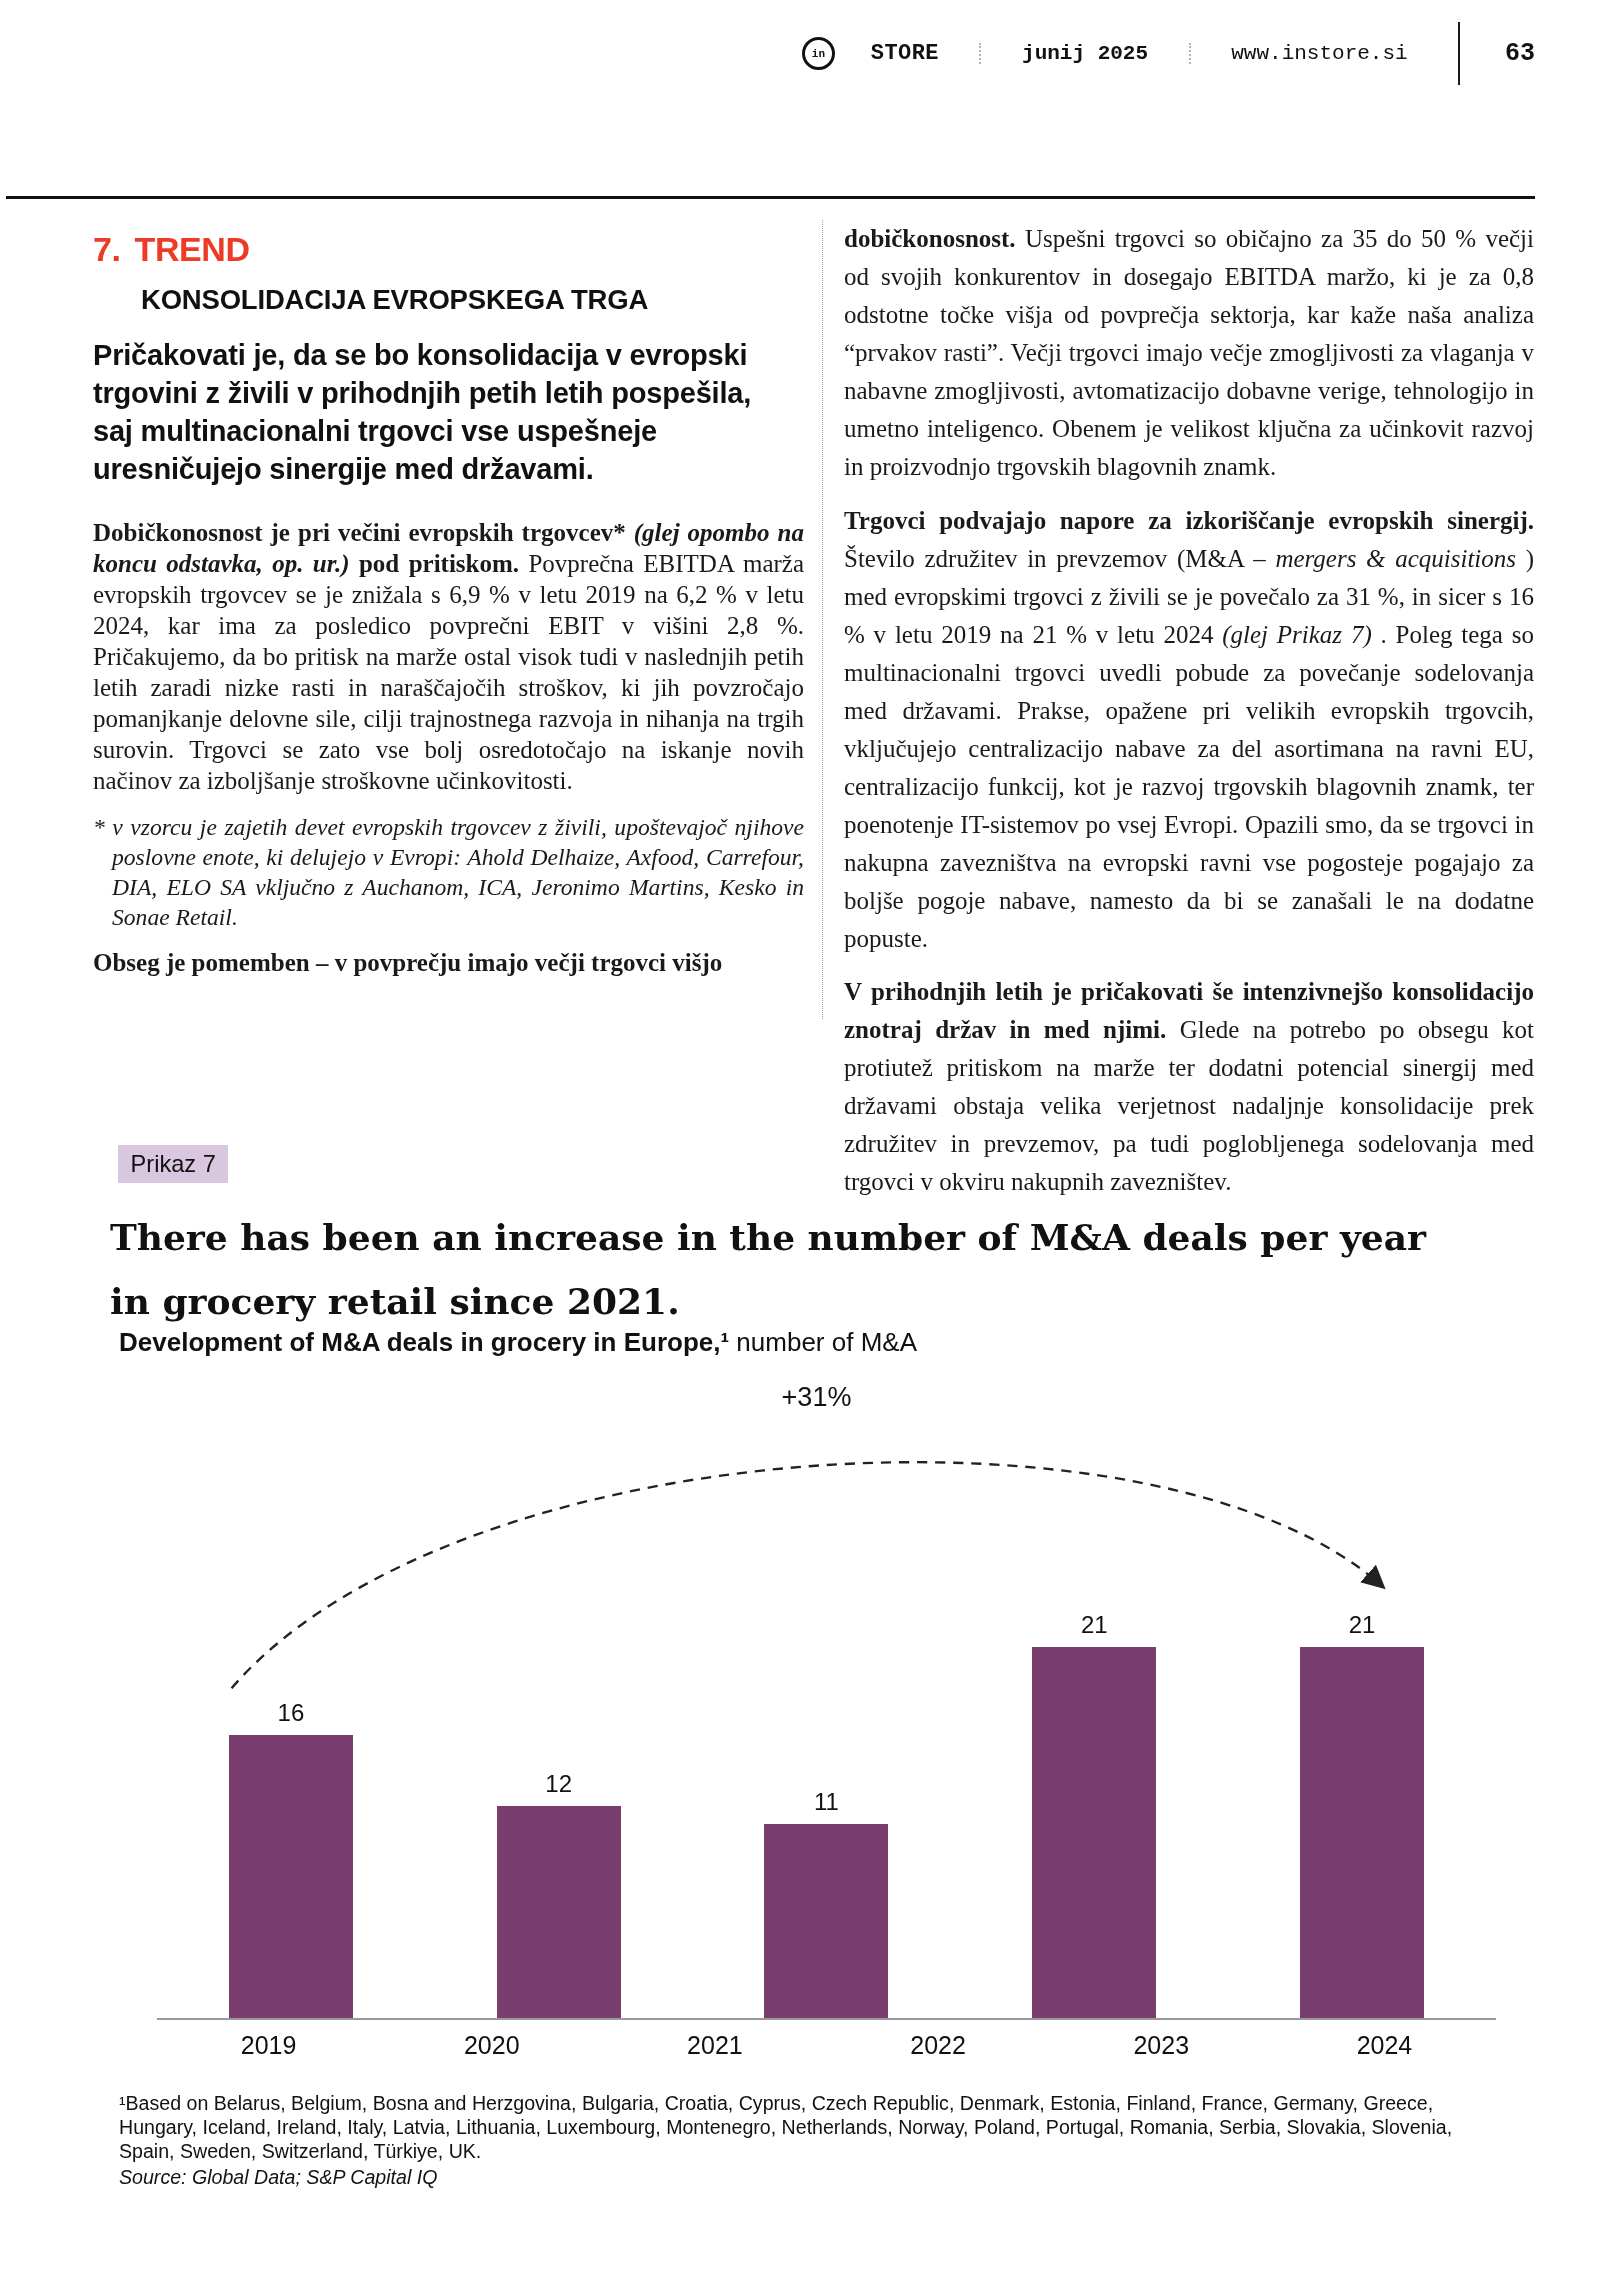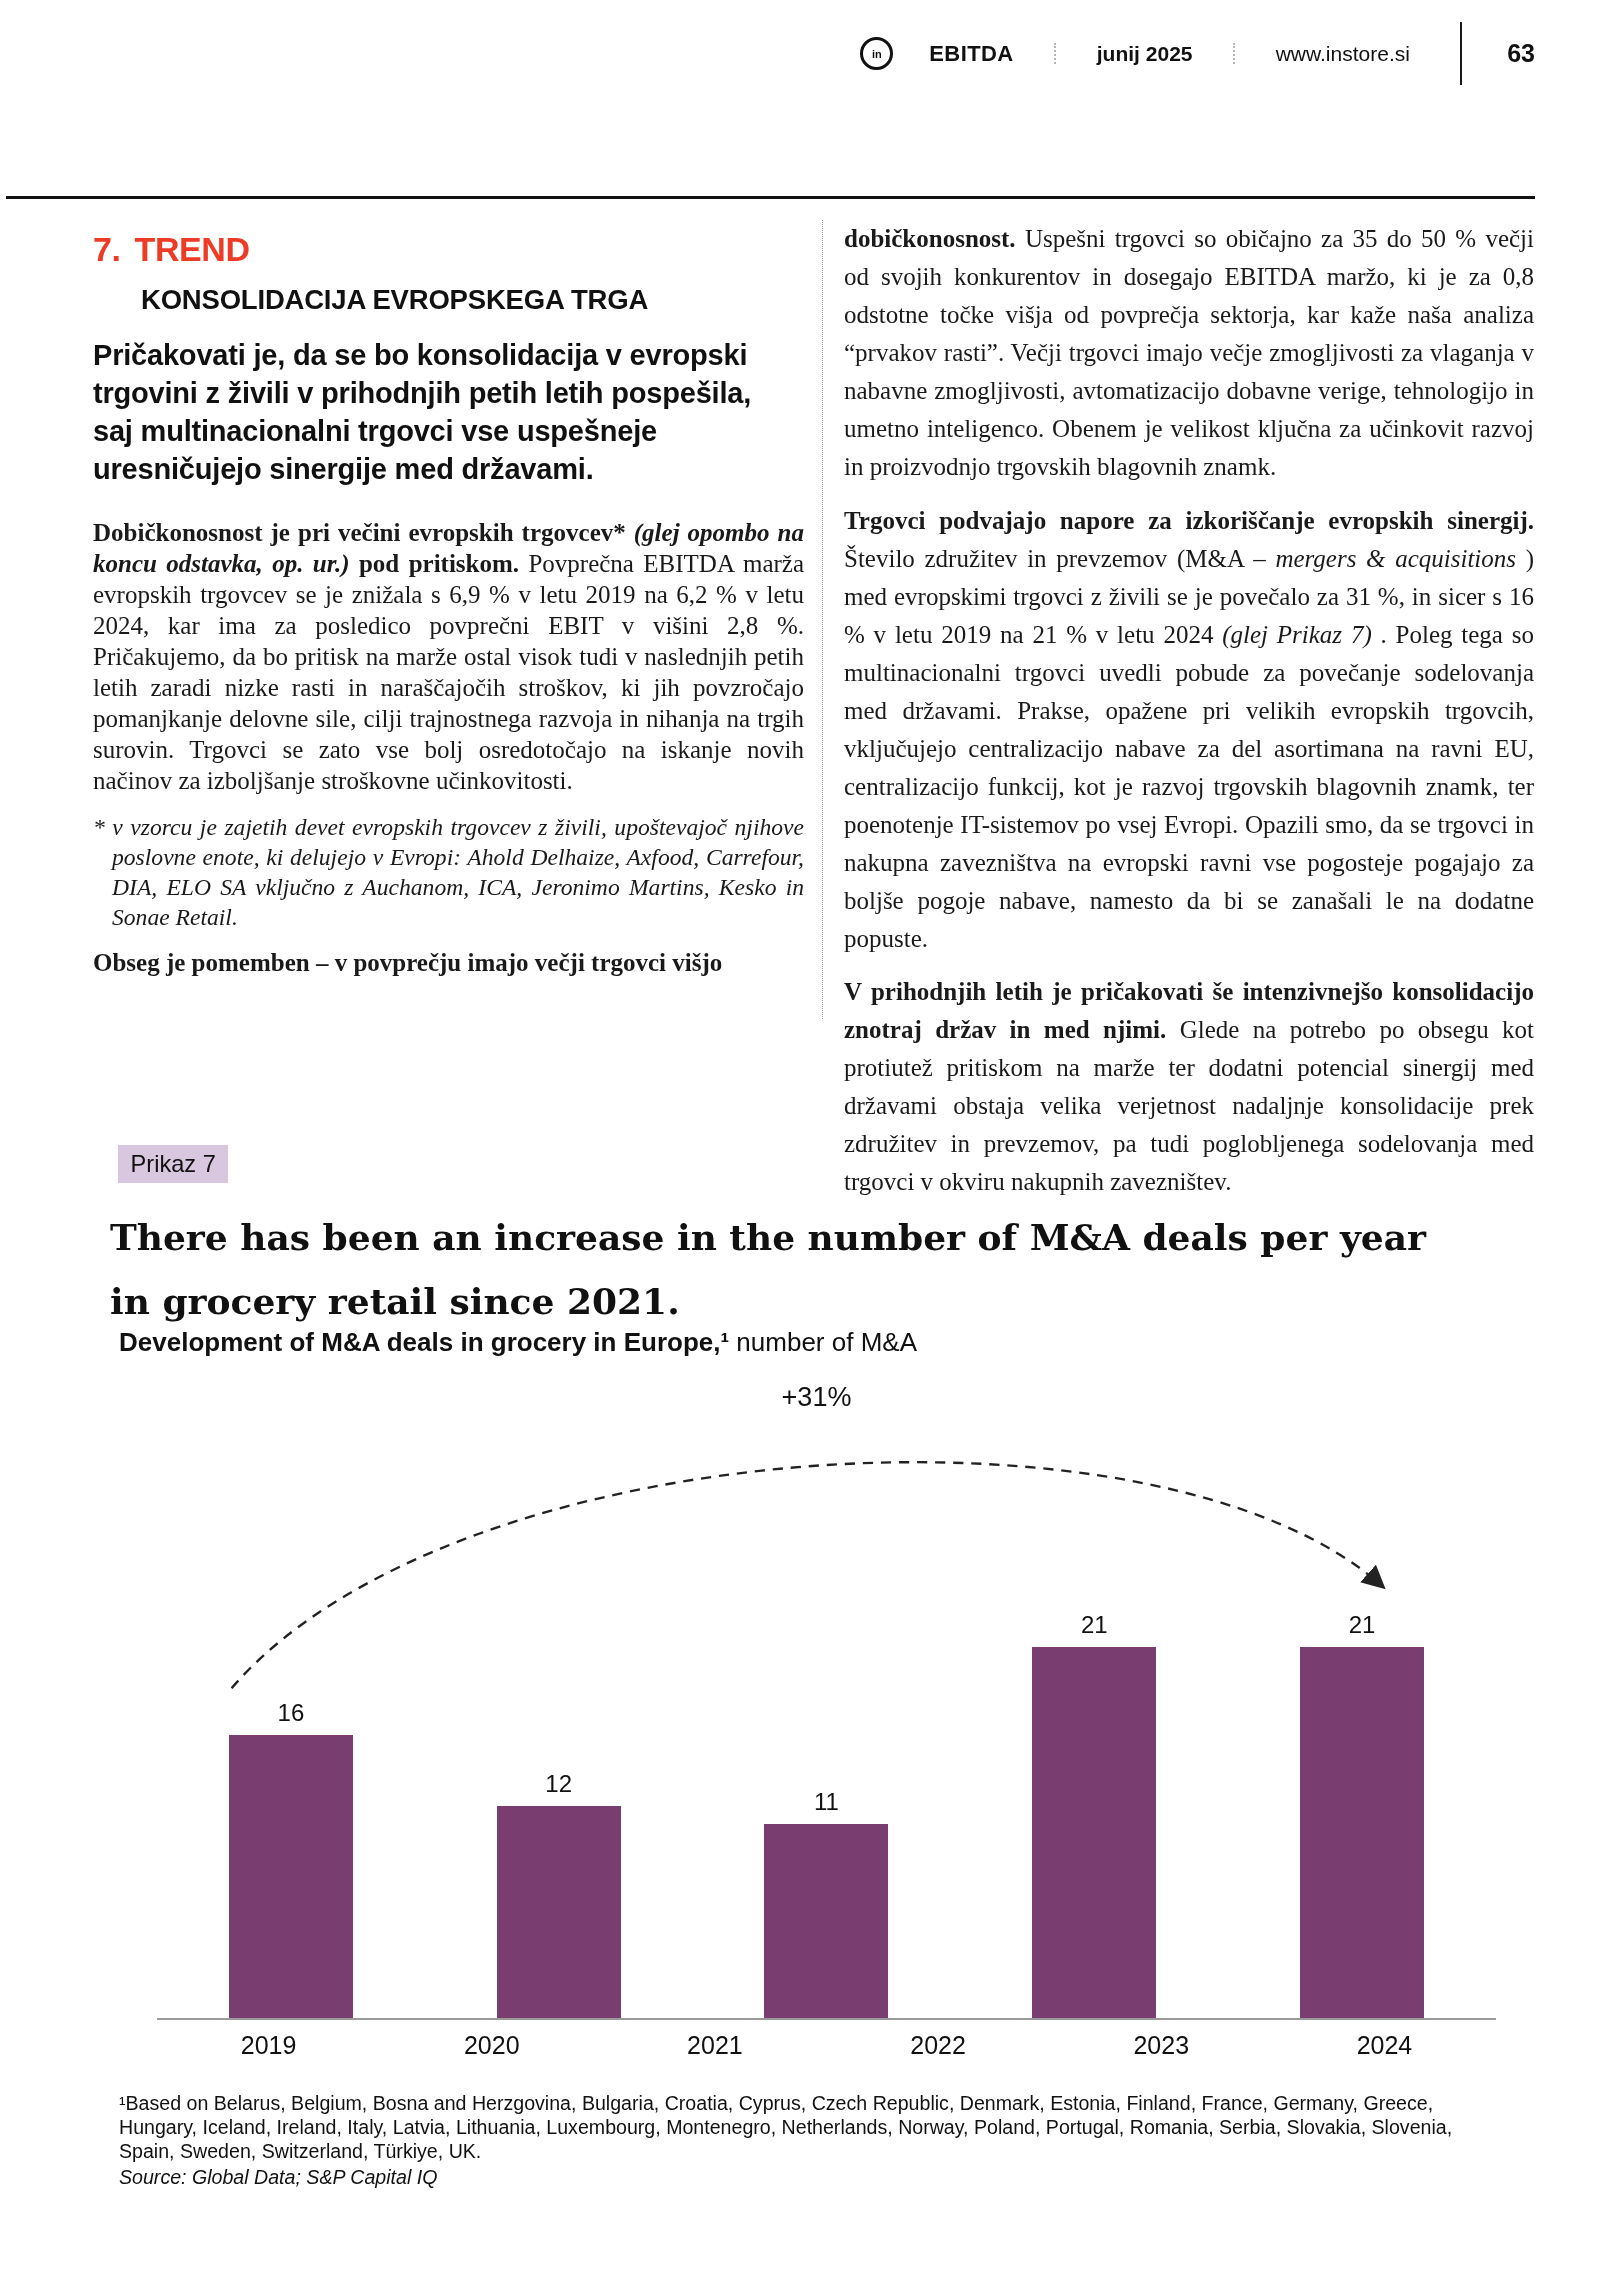--- a/index.html
+++ b/index.html
@@ -1,21 +1,21 @@
 <!DOCTYPE html>
 <html style="font-size:12.6px"><head>
 <meta charset="utf-8">
 <style>
   html,body{margin:0;padding:0;background:#ffffff;}
   .page{position:relative;width:1623px;height:2295px;background:#ffffff;
         font-family:"Liberation Serif",serif;color:#1a1a1a;overflow:hidden;margin:0 auto;}
 
   
   .header{position:absolute;top:22px;right:88px;height:63px;display:flex;align-items:center;
-          font-family:Liberation Sans, sans-serif;gap:28px;}
+          font-family:Liberation Mono, monospace;gap:28px;}
   .logo-circle{width:27px;height:27px;border:3.1px solid #111;border-radius:50%;
                display:flex;align-items:center;justify-content:center;
                font-size:11px;font-weight:bold;color:#111;margin-right:7.9px;}
   .logo-word{font-weight:bold;font-size:22px;letter-spacing:0.4px;color:#111;}
   .hdr-sep{height:20.4px;border-left:2.4px dotted #b5b5b5;margin:0 12.6px;}
   .hdr-issue{font-weight:bold;font-size:21px;color:#111;text-align:right;}
   .hdr-url{font-size:21px;color:#111;}
   .pageno-rule{height:63px;border-left:2.4px solid #1a1a1a;margin-left:22px;}
   .pageno{font-size:25px;font-weight:bold;margin-left:17.3px;color:#111;}
 
@@ -68,21 +68,21 @@
              font-family:"Liberation Sans",sans-serif;font-size:19.6px;line-height:24px;color:#111;}
   .fig-source{margin-top:2.4px;font-style:italic;}
 </style>
 </head>
 <body>
 
 <div class="page">
 
   <div class="header">
     <span class="logo-circle">in</span>
-    <span class="logo-word">EBITDA</span>
+    <span class="logo-word">STORE</span>
     <span class="hdr-sep"></span>
     <span class="hdr-issue">junij 2025</span>
     <span class="hdr-sep"></span>
     <span class="hdr-url">www.instore.si</span>
     <span class="pageno-rule"></span>
     <span class="pageno">63</span>
   </div>
 
   <div class="top-rule"></div>
 

